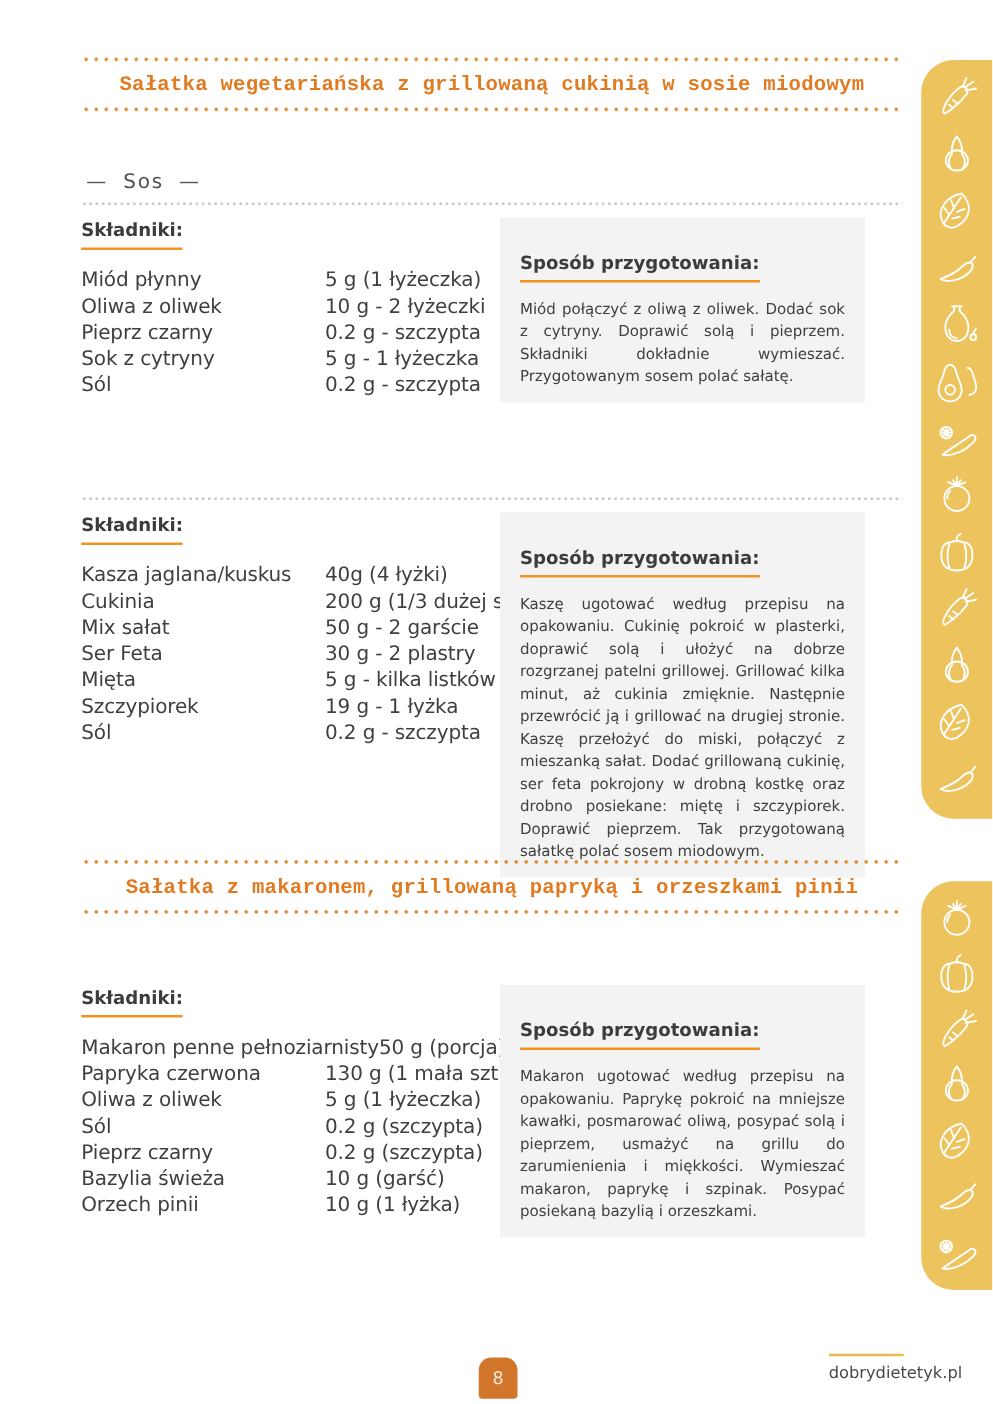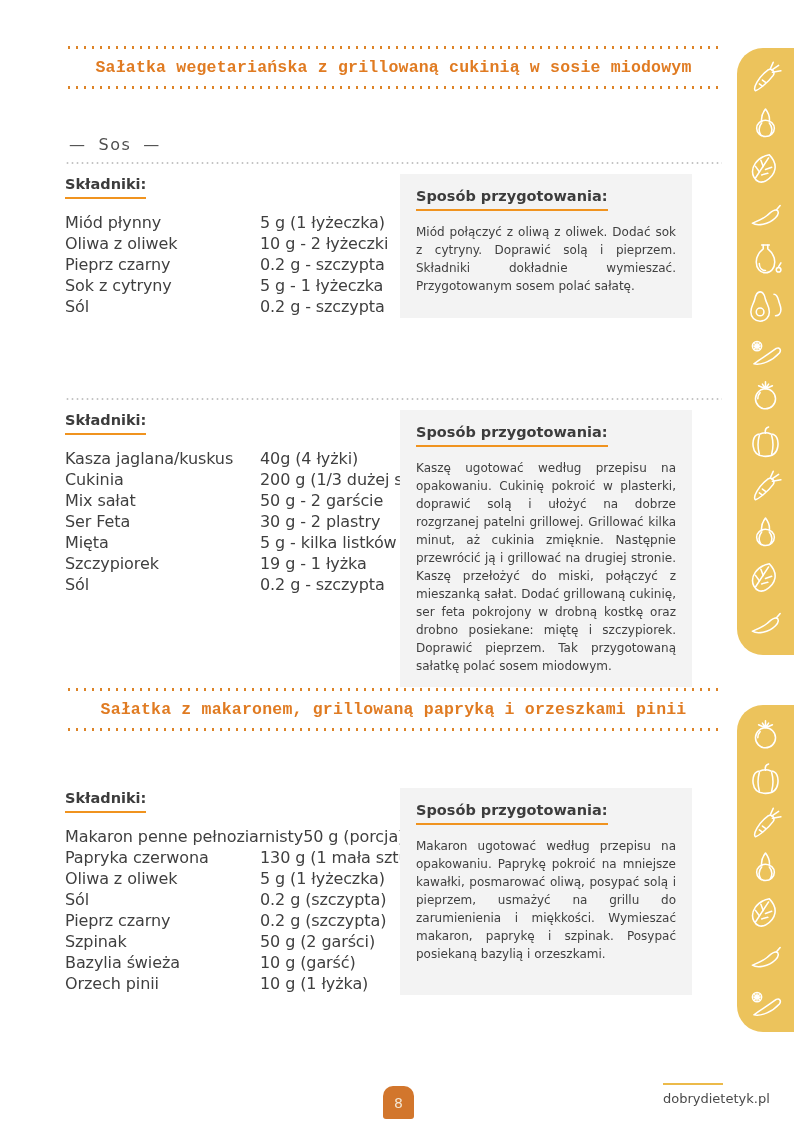--- a/index.html
+++ b/index.html
@@ -25,21 +25,21 @@
   .sec-head{position:absolute;left:57px;width:657px;text-align:left;color:#4f4f4f;
     font-size:16px;letter-spacing:1.5px;}
   .sec-head .dash{margin:0 12px;color:#555;}
 
   .cols{position:absolute;left:65px;width:657px;display:flex;}
   .leftcol{width:335px;flex:0 0 335px;}
   .prep-box{margin-left:0;width:292px;flex:0 0 292px;background:var(--box);padding:12px 16px 12px 16px;}
 
   .blk-label{display:inline-block;font-weight:bold;font-size:14.5px;color:#3c3c3c;
     padding-bottom:5px;border-bottom:2px solid var(--rule);margin-top:0;}
-  .prep-box .blk-label{margin-top:2px;}
+  .prep-box .blk-label{margin-top:17px;}
 
   .ing-list{margin-top:14px;}
   .ing-row{display:flex;height:21px;align-items:flex-start;font-size:16px;letter-spacing:-0.1px;}
   .ing-name{flex:0 0 195px;white-space:nowrap;}
   .ing-amt{white-space:nowrap;}
 
   .prep-text{margin-top:12px;font-size:12px;line-height:18px;text-align:justify;color:#3f3f3f;}
 
   
   .strip{position:absolute;right:0;width:57px;background:var(--yellow);
@@ -223,24 +223,20 @@
           </div>
         <div class="ing-row">
             <span class="ing-name">Sól</span>
             <span class="ing-amt">0.2 g (szczypta)</span>
           </div>
         <div class="ing-row">
             <span class="ing-name">Pieprz czarny</span>
             <span class="ing-amt">0.2 g (szczypta)</span>
           </div>
         <div class="ing-row">
-            <span class="ing-name">Szpinak</span>
-            <span class="ing-amt">50 g (2 garści)</span>
-          </div>
-        <div class="ing-row">
             <span class="ing-name">Bazylia świeża</span>
             <span class="ing-amt">10 g (garść)</span>
           </div>
         <div class="ing-row">
             <span class="ing-name">Orzech pinii</span>
             <span class="ing-amt">10 g (1 łyżka)</span>
           </div>
       </div>
     </div>
     <div class="prep-box">

